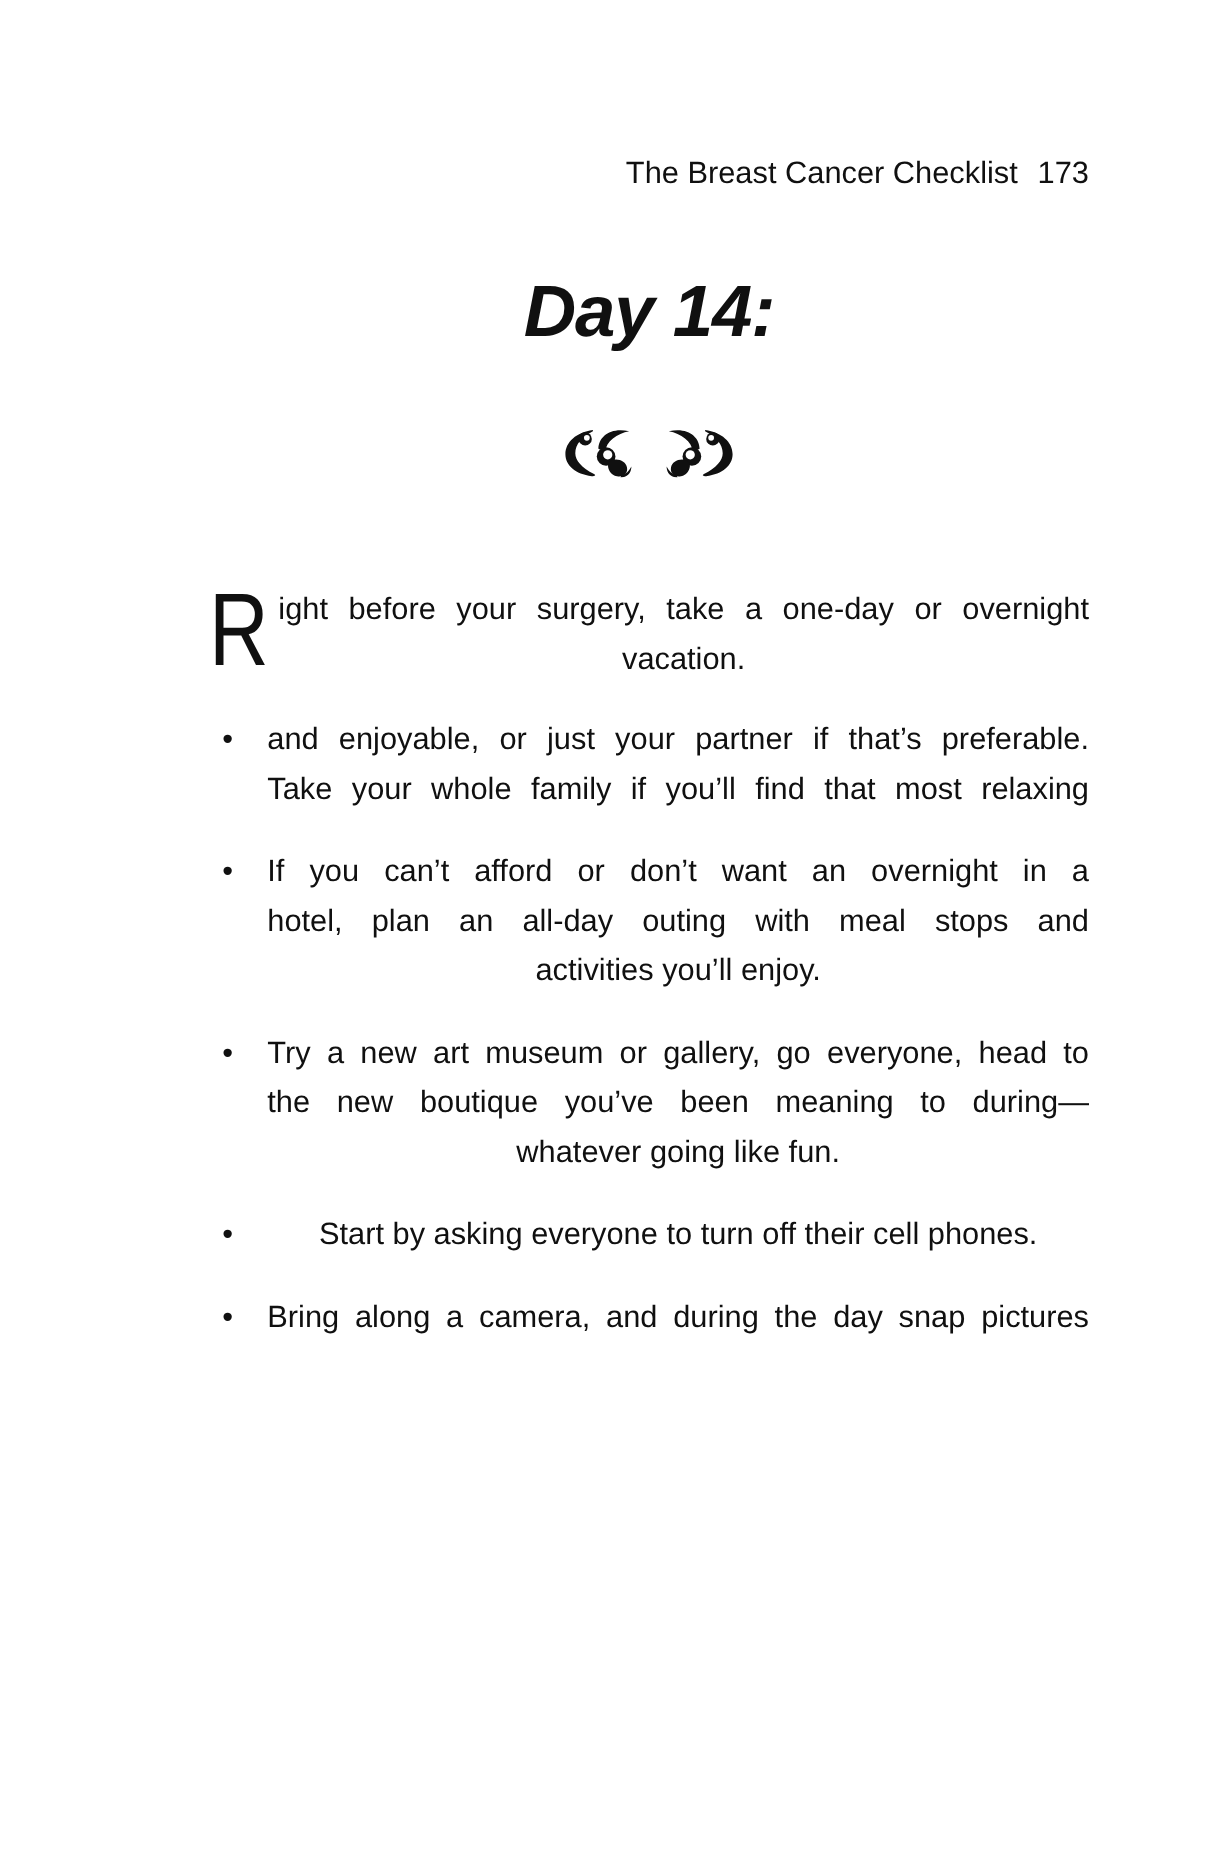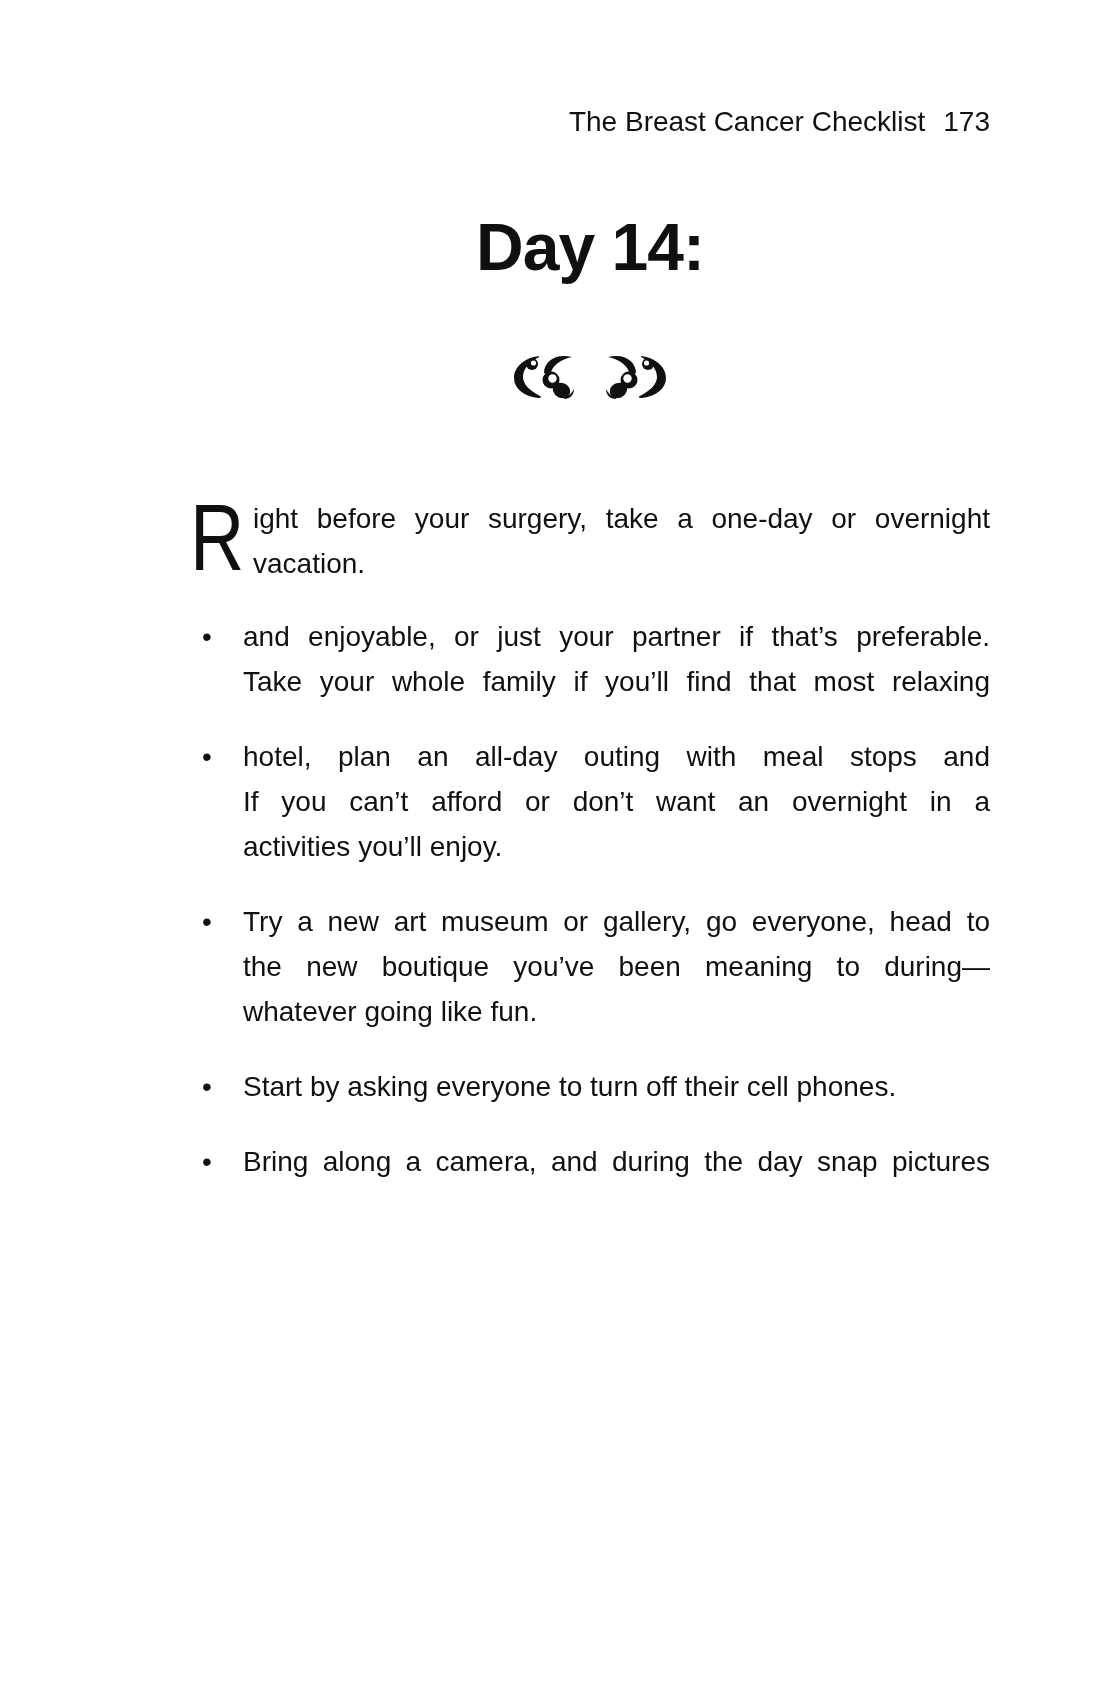--- a/index.html
+++ b/index.html
@@ -17,29 +17,31 @@
     left: 190px;
     top: 0;
     width: 800px;
   }
   .running-header {
     padding-top: 104px;
     text-align: right;
     font-size: 28px;
     line-height: 36px;
     white-space: nowrap;
+    margin-top: 35px;
   }
   .running-header .pageno { margin-left: 18px; }
   .chapter-title {
     margin: 64px 0 0 0;
     text-align: center;
     font-weight: bold;
     font-size: 66px;
     line-height: 86px;
     letter-spacing: -1px;
+    font-style: italic;
   }
   .ornament-row {
     margin-top: 62px;
     height: 48px;
     display: flex;
     justify-content: center;
     align-items: center;
     gap: 30px;
   }
   .ornament-row svg { display: block; }
@@ -59,21 +61,21 @@
     margin: 2px 9px 0 0;
     font-weight: normal;
   }
   .jline {
     display: block;
     text-align: justify;
     text-align-last: justify;
   }
   .lastline {
     display: block;
-    text-align: left;
+    text-align: center;
   }
   .bullets {
     list-style: none;
     margin: 28px 0 0 0;
     padding: 0;
     font-size: 28px;
     line-height: 45px;
   }
   .bullets li {
     position: relative;
@@ -141,22 +143,22 @@
     </p>
 
     <ul class="bullets">
         <li>
           <span class="marker">•</span>
           <span class="jline">and enjoyable, or just your partner if that’s preferable.</span>
           <span class="jline">Take your whole family if you’ll find that most relaxing</span>
         </li>
         <li>
           <span class="marker">•</span>
+          <span class="jline">If you can’t afford or don’t want an overnight in a</span>
           <span class="jline">hotel, plan an all-day outing with meal stops and</span>
-          <span class="jline">If you can’t afford or don’t want an overnight in a</span>
           <span class="lastline">activities you’ll enjoy.</span>
         </li>
         <li>
           <span class="marker">•</span>
           <span class="jline">Try a new art museum or gallery, go everyone, head to</span>
           <span class="jline">the new boutique you’ve been meaning to during—</span>
           <span class="lastline">whatever going like fun.</span>
         </li>
         <li>
           <span class="marker">•</span>

